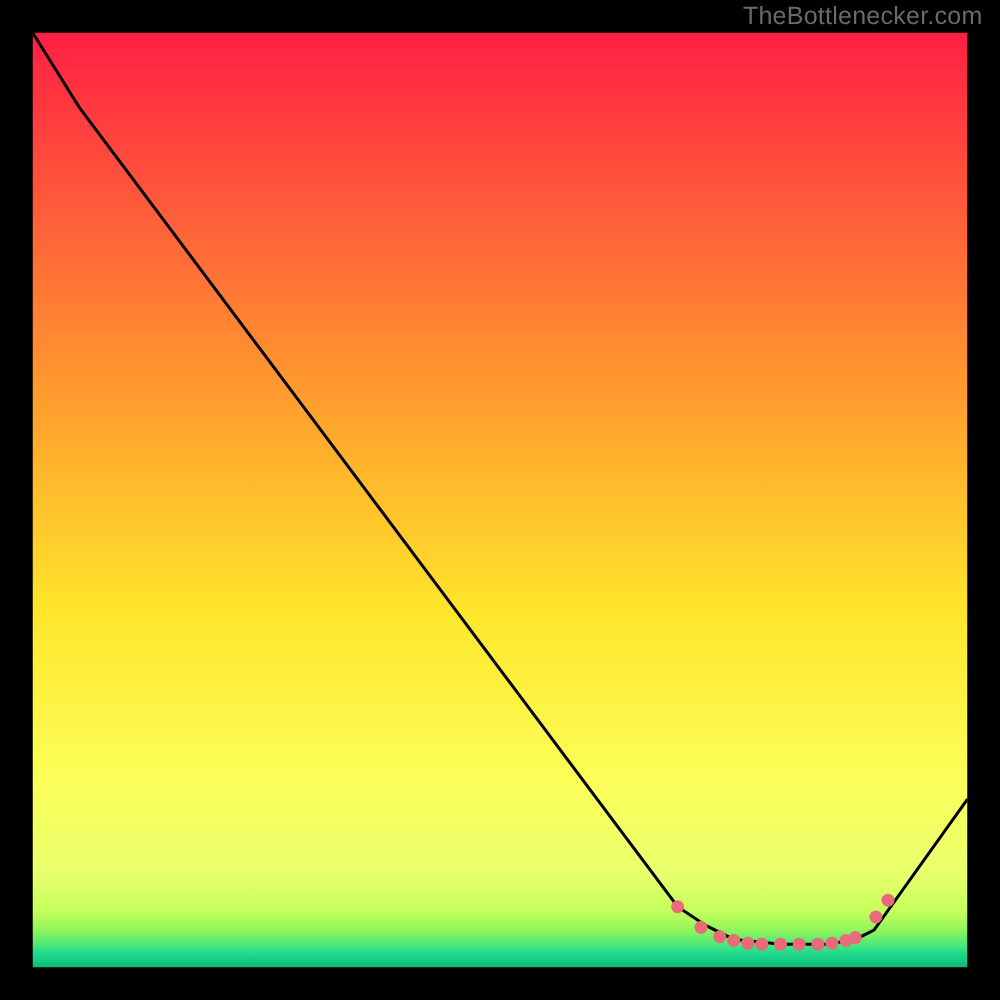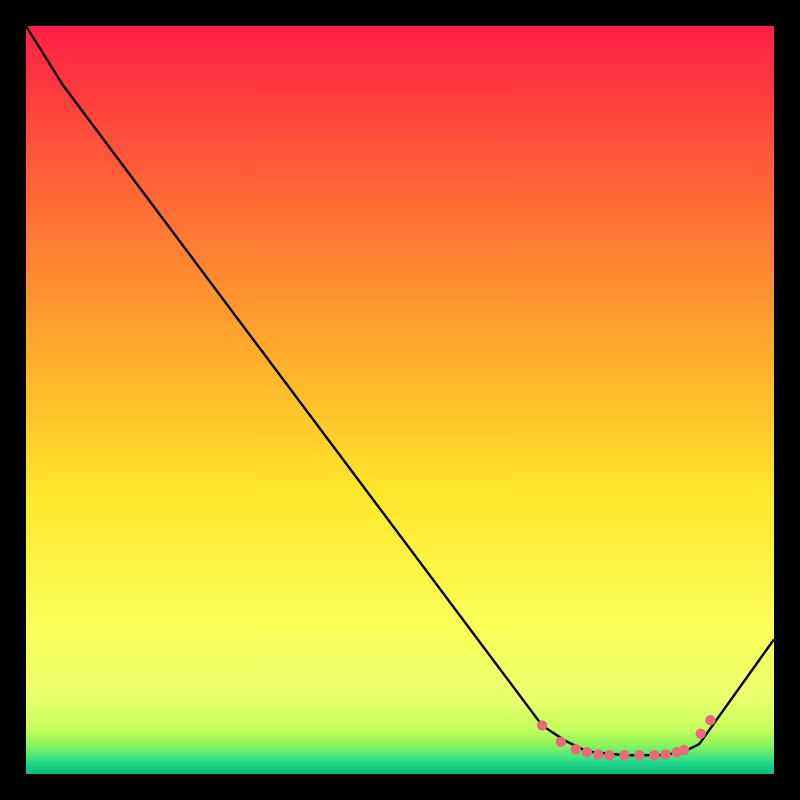--- a/index.html
+++ b/index.html
@@ -20,20 +20,21 @@
     top: 26px;
     width: 748px;
     height: 748px;
   }
   svg { display: block; }
 </style>
 </head>
 <body>
 
 <div class="wrap">
+  <div class="attrib">TheBottlenecker.com</div>
   <div class="plot">
     <svg id="chartsvg" viewBox="0 0 748 748" width="748" height="748">
       <defs>
         <linearGradient id="bg" x1="0" y1="0" x2="0" y2="1">
             <stop offset="0%" stop-color="#ff1f44"></stop>
             <stop offset="45%" stop-color="#ffb02b"></stop>
             <stop offset="62%" stop-color="#ffe62b"></stop>
             <stop offset="80%" stop-color="#fbff58"></stop>
             <stop offset="90%" stop-color="#e9ff6e"></stop>
             <stop offset="94%" stop-color="#c4ff5c"></stop>

